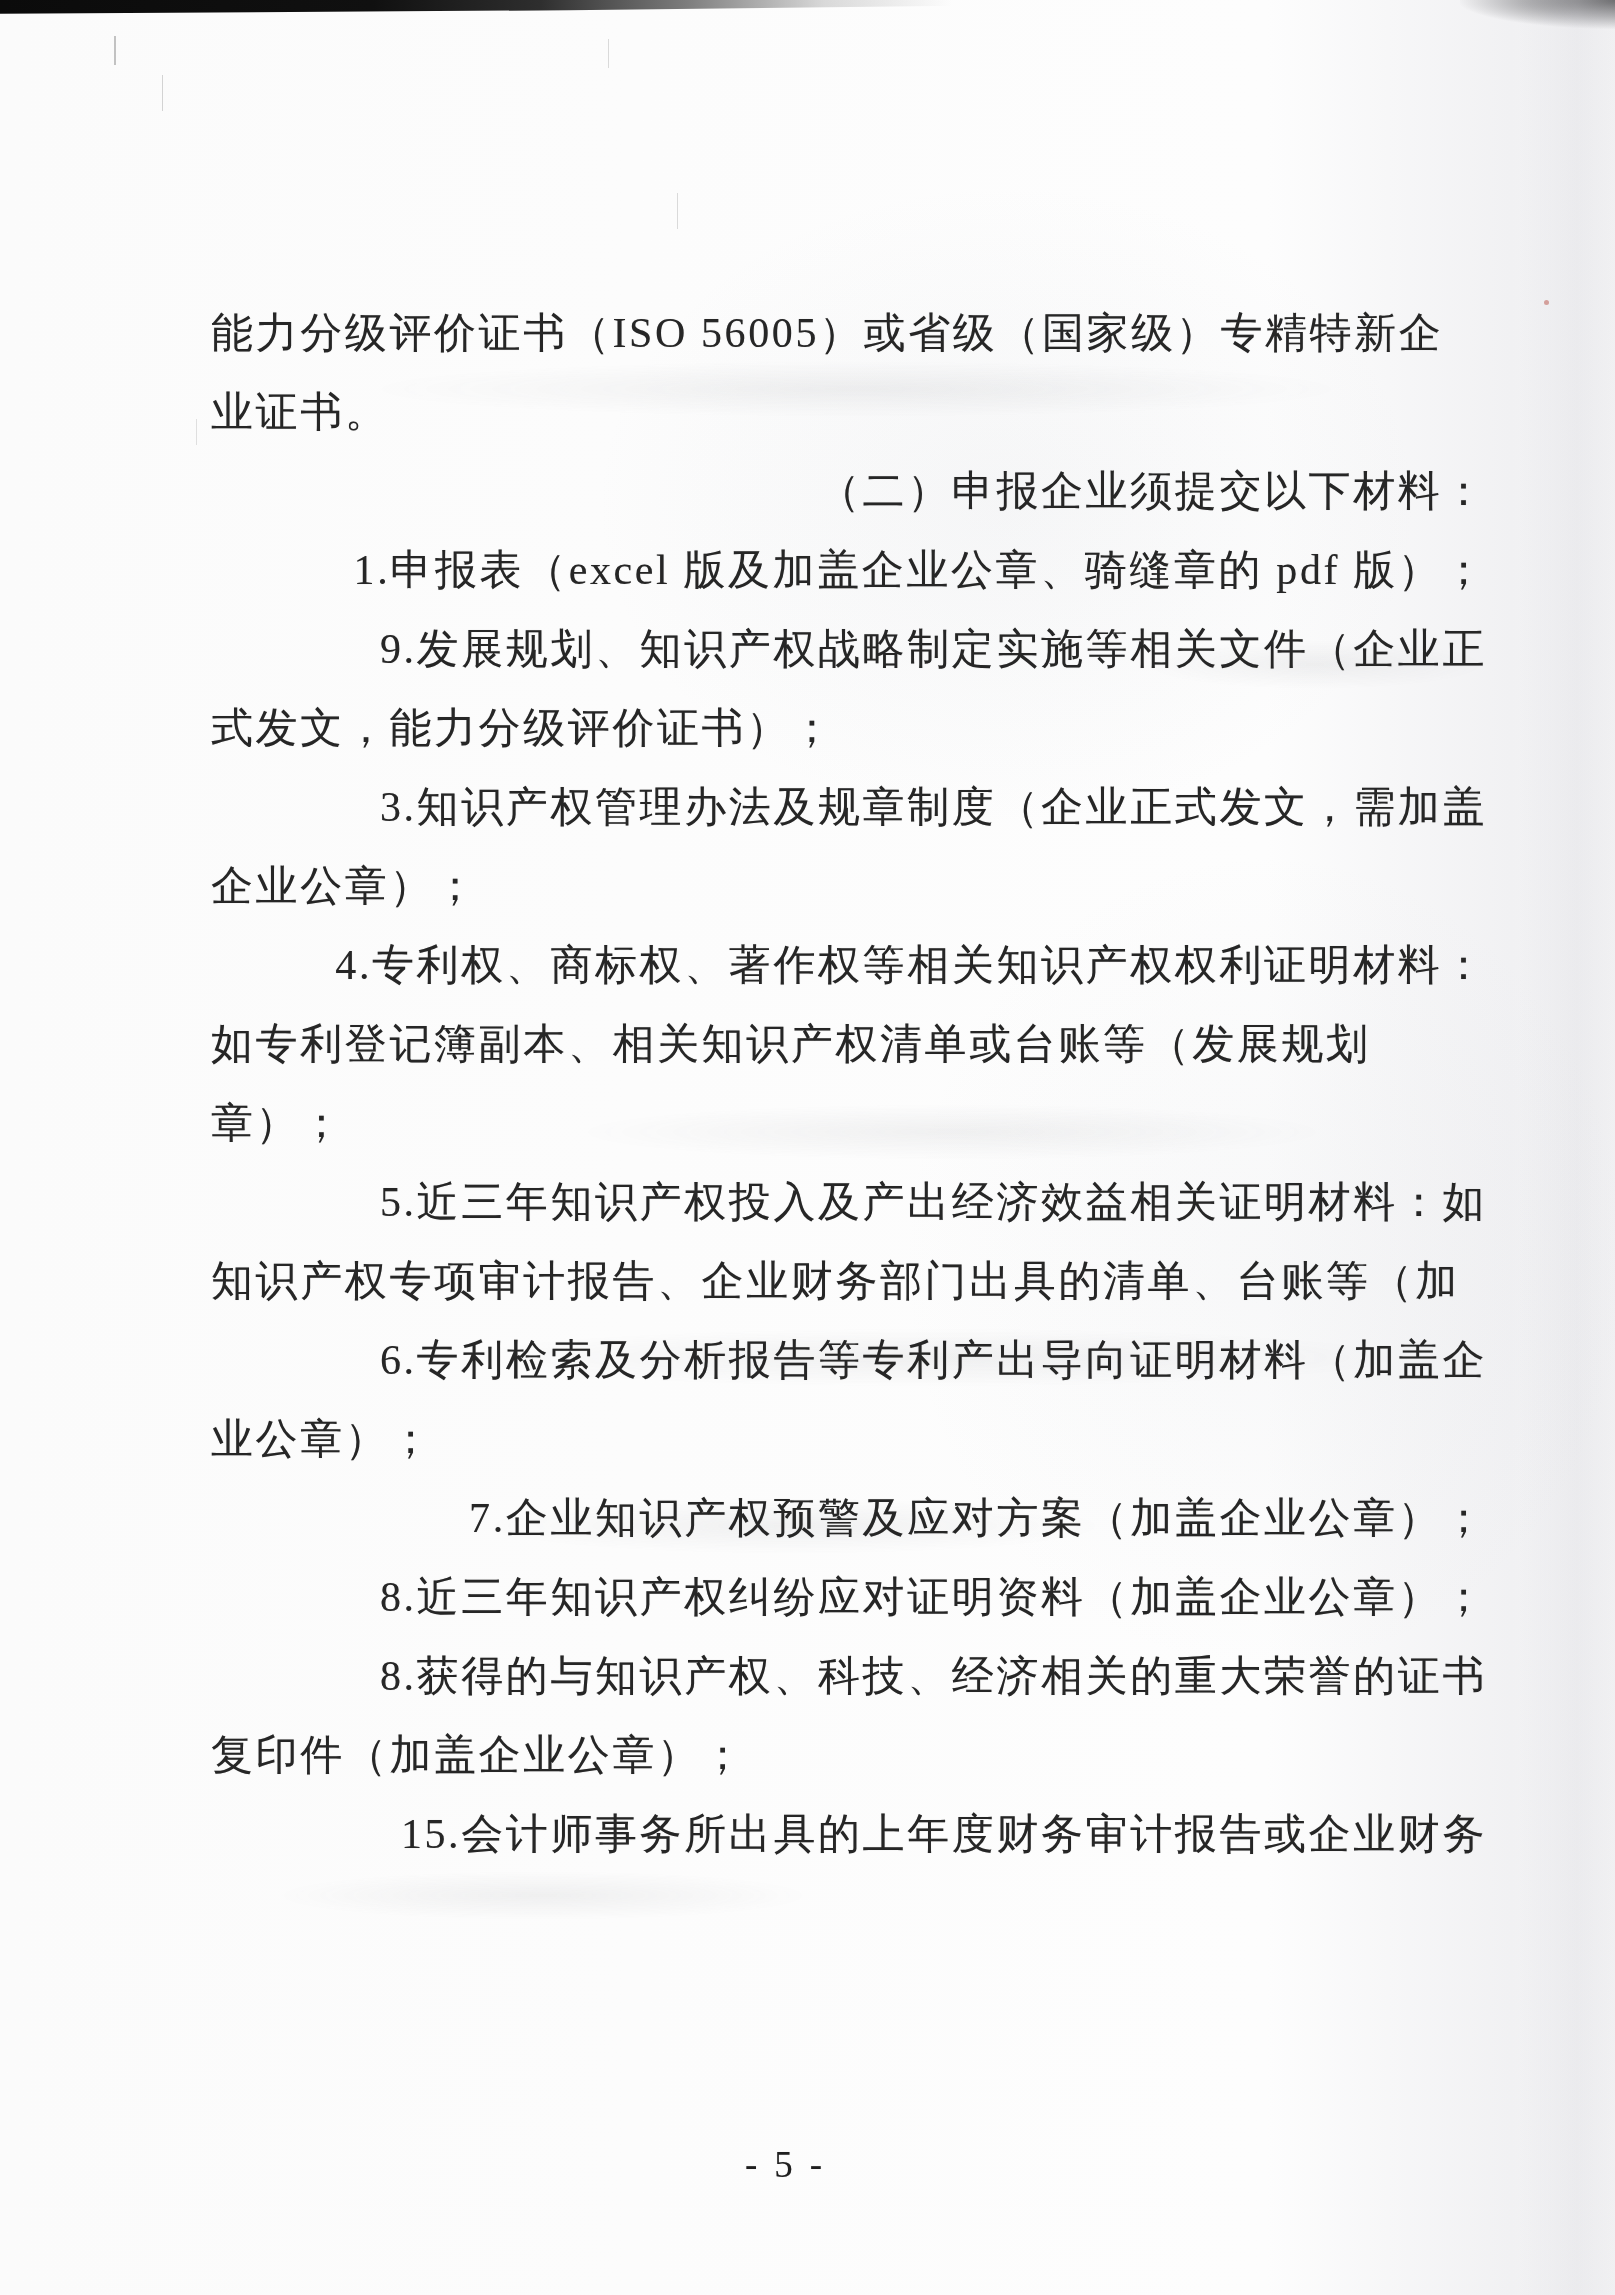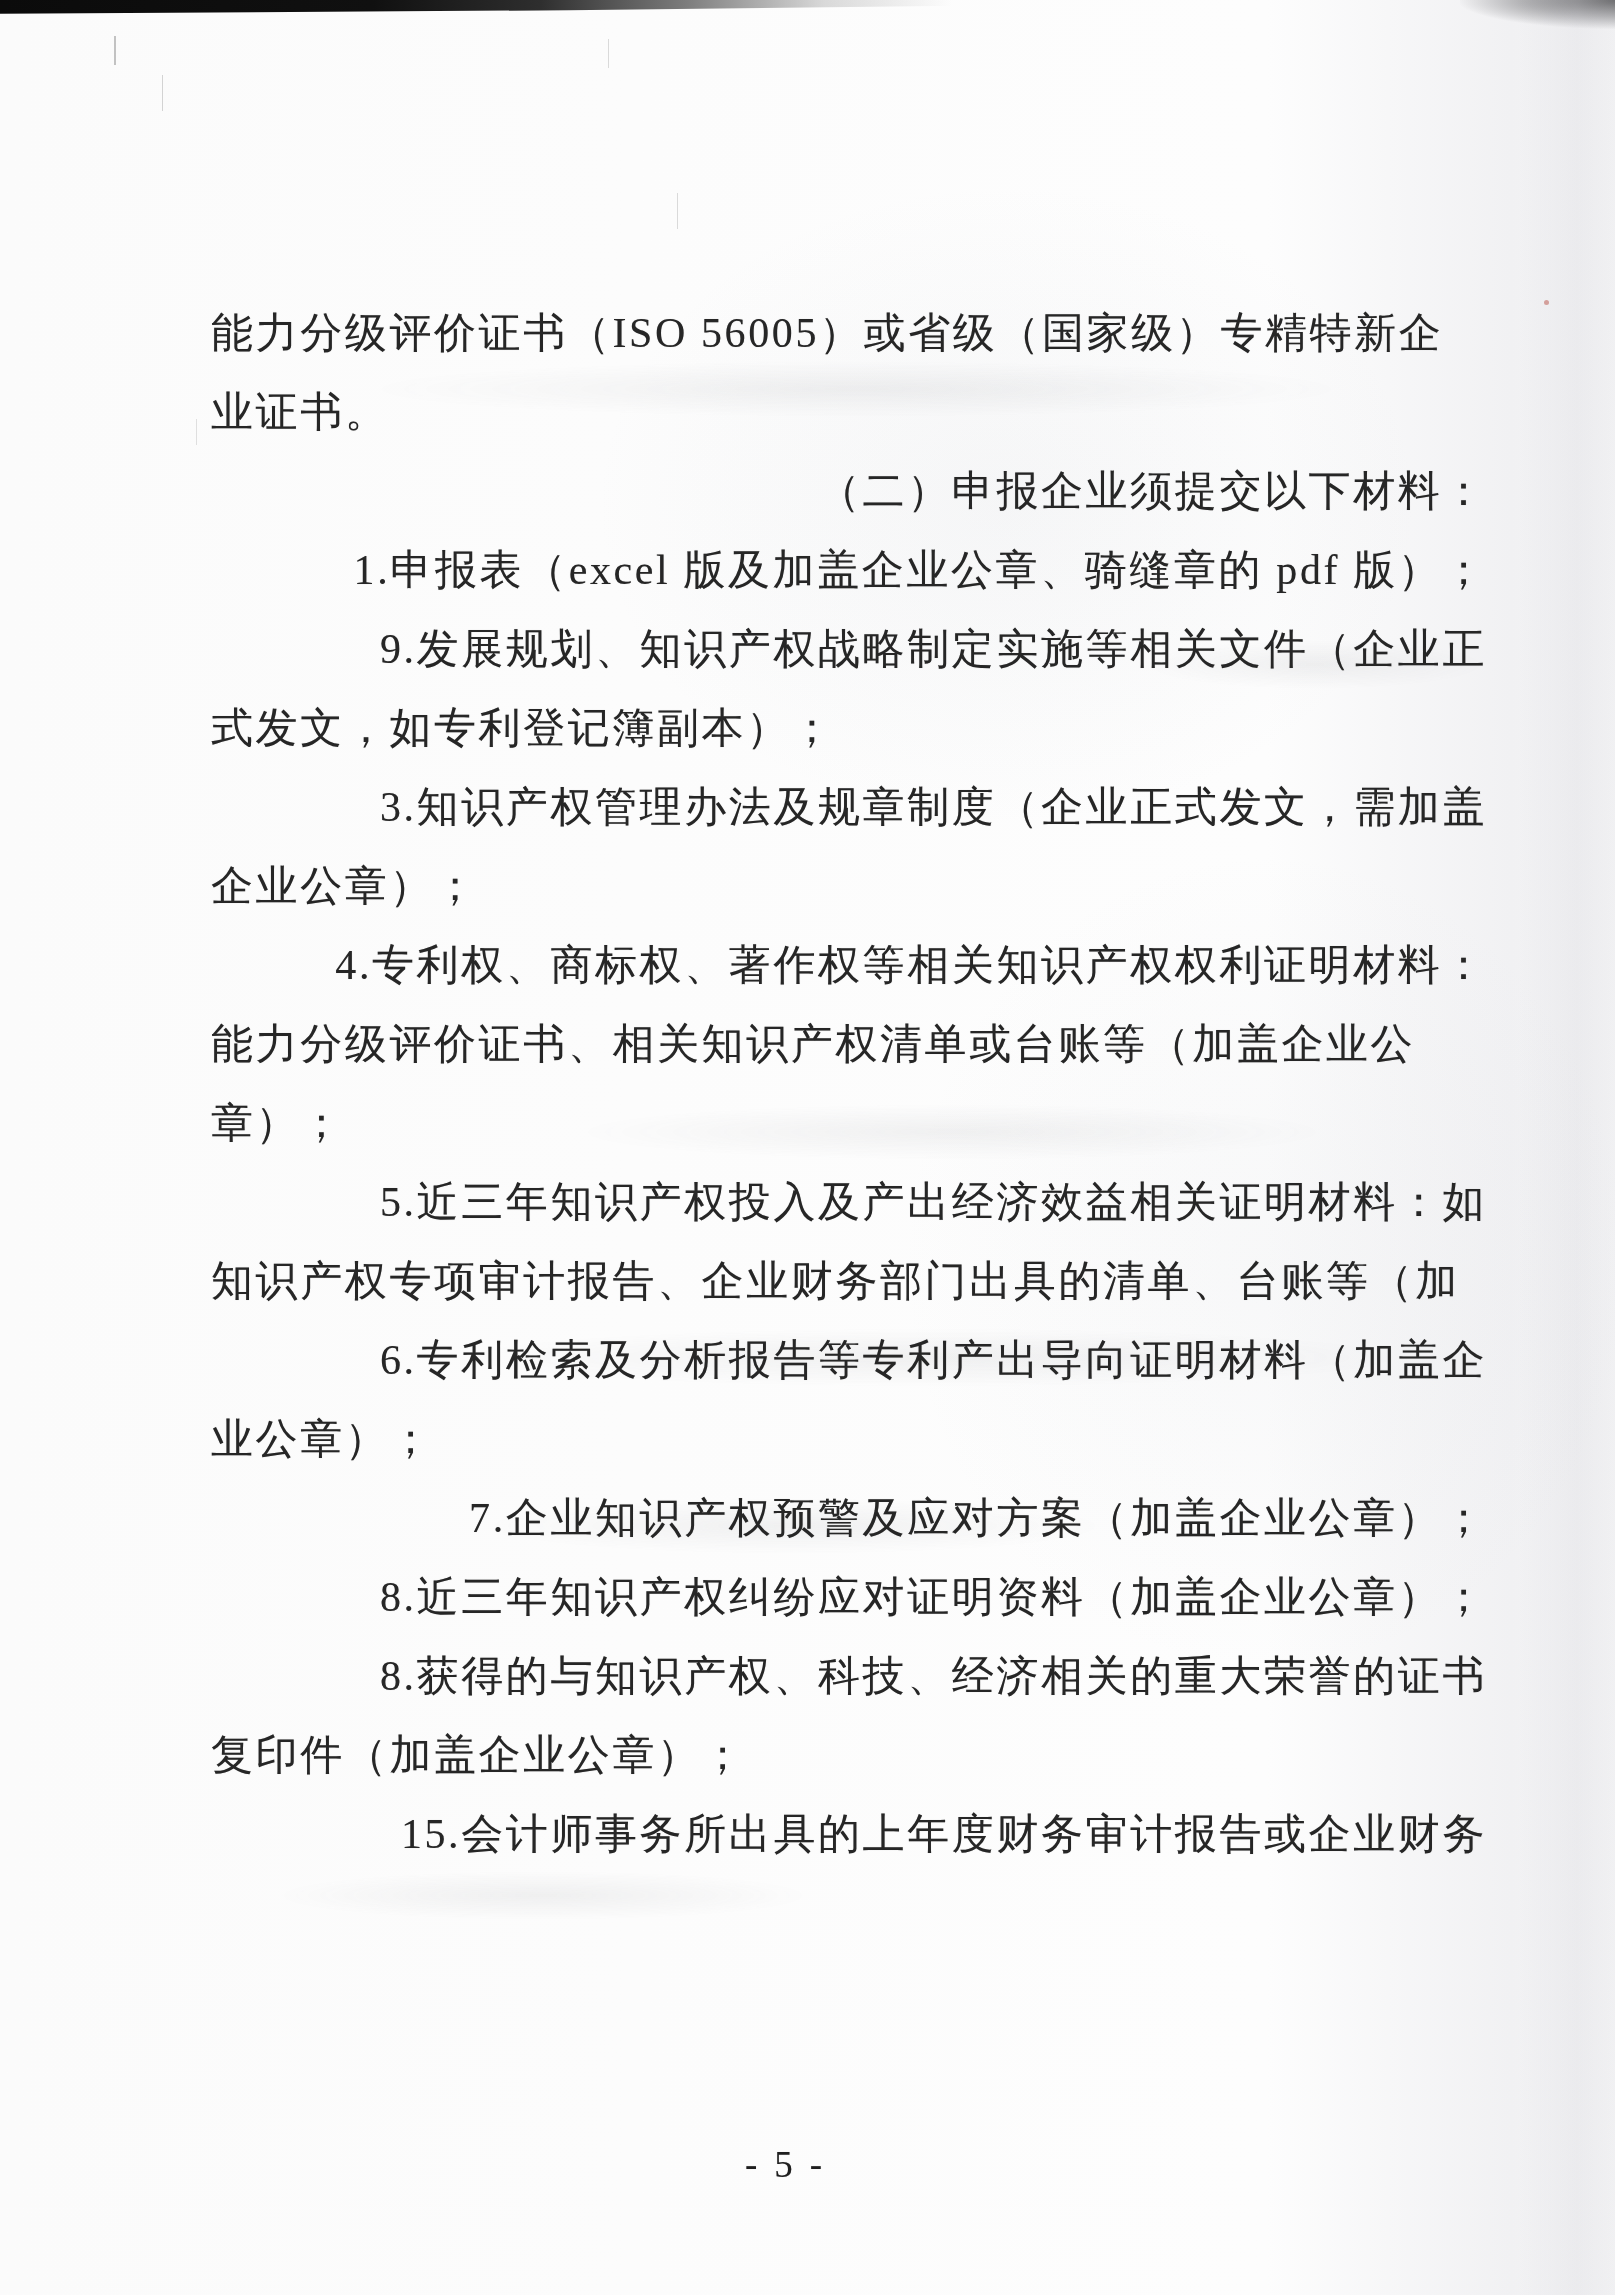--- a/index.html
+++ b/index.html
@@ -82,25 +82,25 @@
   <div class="ghost" style="left:458px;  top:1328px; width:949px; height:59px;"></div>
   <div class="ghost" style="left:484px;  top:1498px; width:621px;  height:56px;"></div>
   <div class="ghost" style="left:275px;  top:1871px; width:536px;  height:49px;"></div>
 
   <div class="doc">
     <div class="line">能力分级评价证书（ISO 56005）或省级（国家级）专精特新企</div>
     <div class="line">业证书。</div>
     <div class="line indent">（二）申报企业须提交以下材料：</div>
     <div class="line indent">1.申报表（excel 版及加盖企业公章、骑缝章的 pdf 版）；</div>
     <div class="line indent">9.发展规划、知识产权战略制定实施等相关文件（企业正</div>
-    <div class="line">式发文，如专利登记簿副本）；</div>
+    <div class="line">式发文，能力分级评价证书）；</div>
     <div class="line indent">3.知识产权管理办法及规章制度（企业正式发文，需加盖</div>
     <div class="line">企业公章）；</div>
     <div class="line indent">4.专利权、商标权、著作权等相关知识产权权利证明材料：</div>
-    <div class="line">能力分级评价证书、相关知识产权清单或台账等（加盖企业公</div>
+    <div class="line">如专利登记簿副本、相关知识产权清单或台账等（发展规划</div>
     <div class="line">章）；</div>
     <div class="line indent">5.近三年知识产权投入及产出经济效益相关证明材料：如</div>
     <div class="line">知识产权专项审计报告、企业财务部门出具的清单、台账等（加</div>
     <div class="line indent">6.专利检索及分析报告等专利产出导向证明材料（加盖企</div>
     <div class="line">业公章）；</div>
     <div class="line indent">7.企业知识产权预警及应对方案（加盖企业公章）；</div>
     <div class="line indent">8.近三年知识产权纠纷应对证明资料（加盖企业公章）；</div>
     <div class="line indent">8.获得的与知识产权、科技、经济相关的重大荣誉的证书</div>
     <div class="line">复印件（加盖企业公章）；</div>
     <div class="line indent">15.会计师事务所出具的上年度财务审计报告或企业财务</div>

